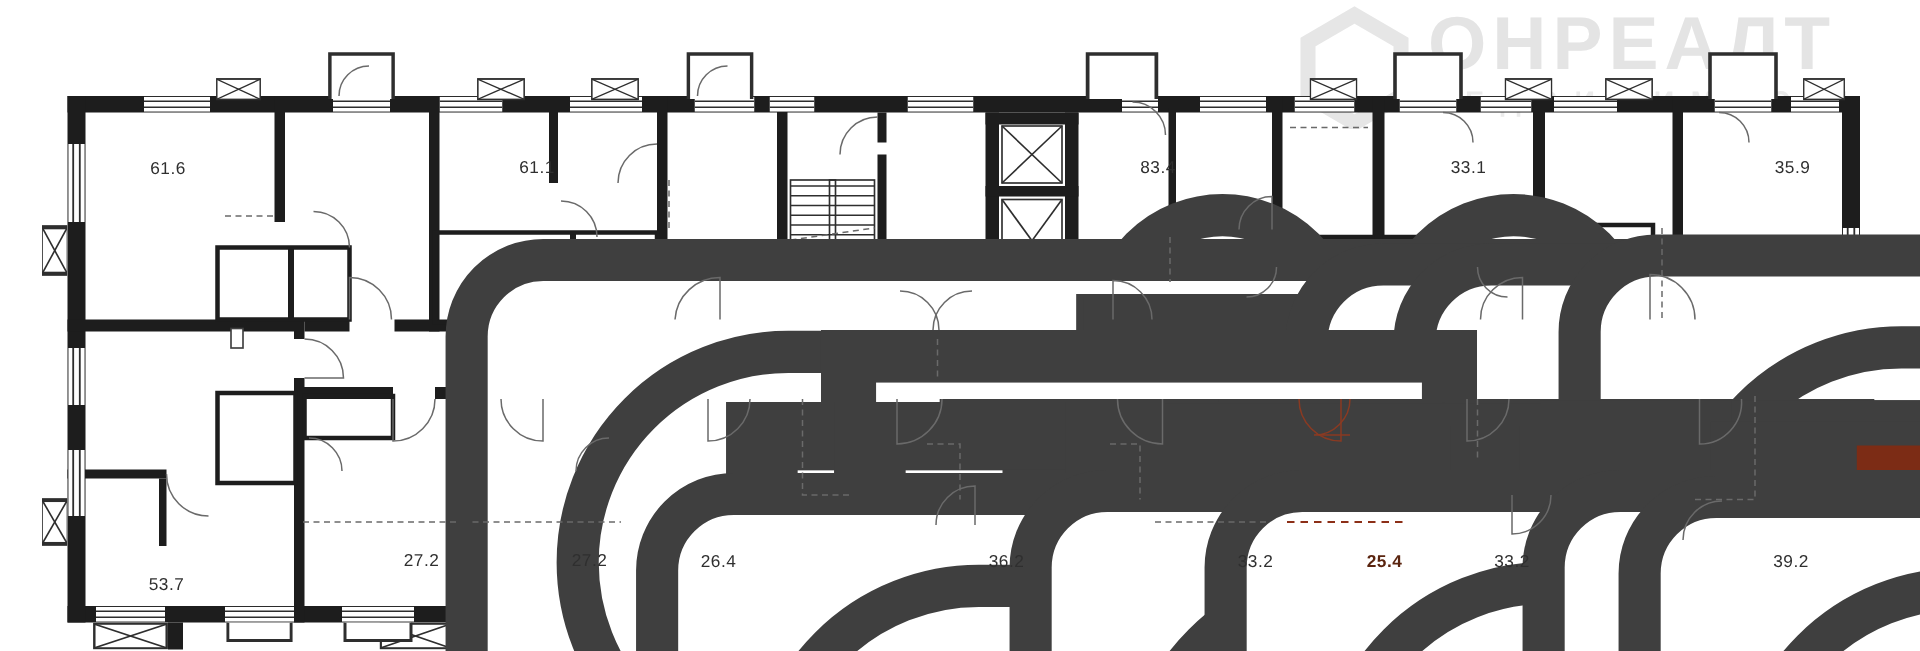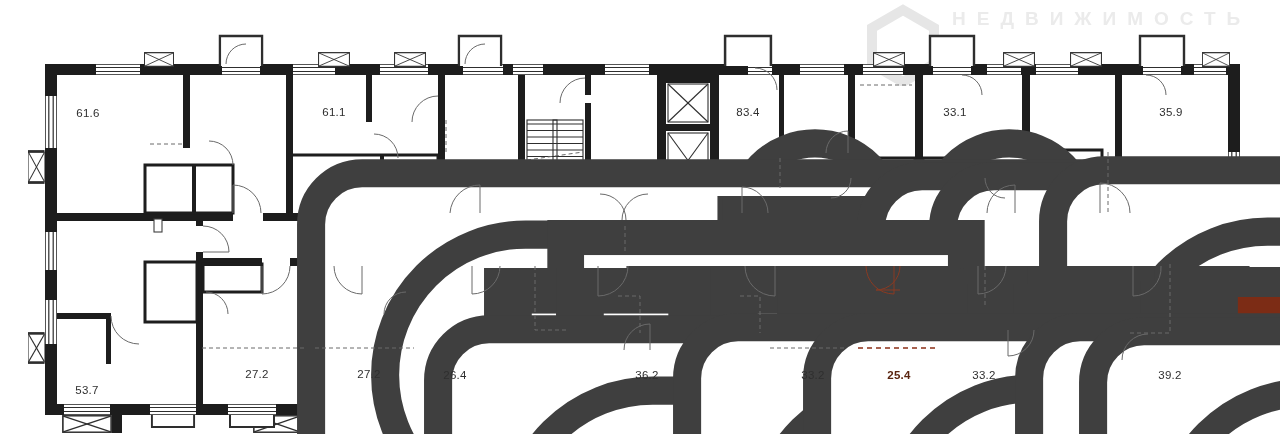--- a/index.html
+++ b/index.html
@@ -2,21 +2,21 @@
 <html><head>
 <meta charset="utf-8">
 <style>
   html,body{margin:0;padding:0;background:#fff;font-family:"Liberation Sans",sans-serif;}
   .stage{position:relative;width:1280px;height:434px;background:#fff;overflow:hidden;}
   
   .wm{position:absolute;left:866px;top:4px;display:flex;align-items:flex-start;gap:12px;z-index:0;user-select:none;}
   .wm-brand{font-size:50px;font-weight:bold;letter-spacing:4px;color:#e4e4e4;line-height:1;}
   .wm-sub{font-size:19px;font-weight:bold;letter-spacing:11px;color:#ebebeb;margin-top:4px;}
   svg.plan{position:absolute;left:0;top:0;z-index:1;}
-  .lbl{position:absolute;z-index:2;transform:translate(-50%,-50%);font-size:11.5px;color:#2f2f2f;letter-spacing:.3px;white-space:nowrap;}
+  .lbl{position:absolute;z-index:2;transform:translate(-50%,-50%);font-size:11.5px;color:#2f2f2f;letter-spacing:.3px;white-space:nowrap;margin-left:24px;}
   .on-orange{color:#5a240f;font-weight:bold;}
   
   .w{fill:#1d1d1d;}
   .bf{fill:none;stroke:#1d1d1d;stroke-width:3;}
   .ln{fill:none;stroke:#2e2e2e;stroke-width:1.1;}
   .fx{fill:#fff;stroke:#3f3f3f;stroke-width:1.1;}
   .fxo{fill:none;stroke:#7c2c15;stroke-width:1.2;}
   .arc{fill:none;stroke:#6a6a6a;stroke-width:1;}
   .arco{fill:none;stroke:#8a3a22;stroke-width:1;}
   .dash{fill:none;stroke:#6a6a6a;stroke-width:1;stroke-dasharray:4 3;}
@@ -25,20 +25,21 @@
 </head>
 <body>
 
 <div class="stage">
 
   <div class="wm">
     <svg width="74" height="82" viewBox="0 0 74 82">
       <polygon points="37,6 68,24 68,60 37,78 6,60 6,24" fill="none" stroke="#e6e6e6" stroke-width="10"></polygon>
     </svg>
     <div>
+      <div class="wm-brand">ОНРЕАЛТ</div>
       <div class="wm-sub">НЕДВИЖИМОСТЬ</div>
     </div>
   </div>
 
   <svg class="plan" width="1280" height="434" viewBox="0 0 1280 434">
     <defs>
       <symbol id="winh" viewBox="0 0 40 10" preserveAspectRatio="none">
         <rect x="0" y="0" width="40" height="10" fill="#fff"></rect>
         <line x1="0" y1="3" x2="40" y2="3" stroke="#2e2e2e" stroke-width="1.1"></line>
         <line x1="0" y1="7" x2="40" y2="7" stroke="#2e2e2e" stroke-width="1.1"></line>

